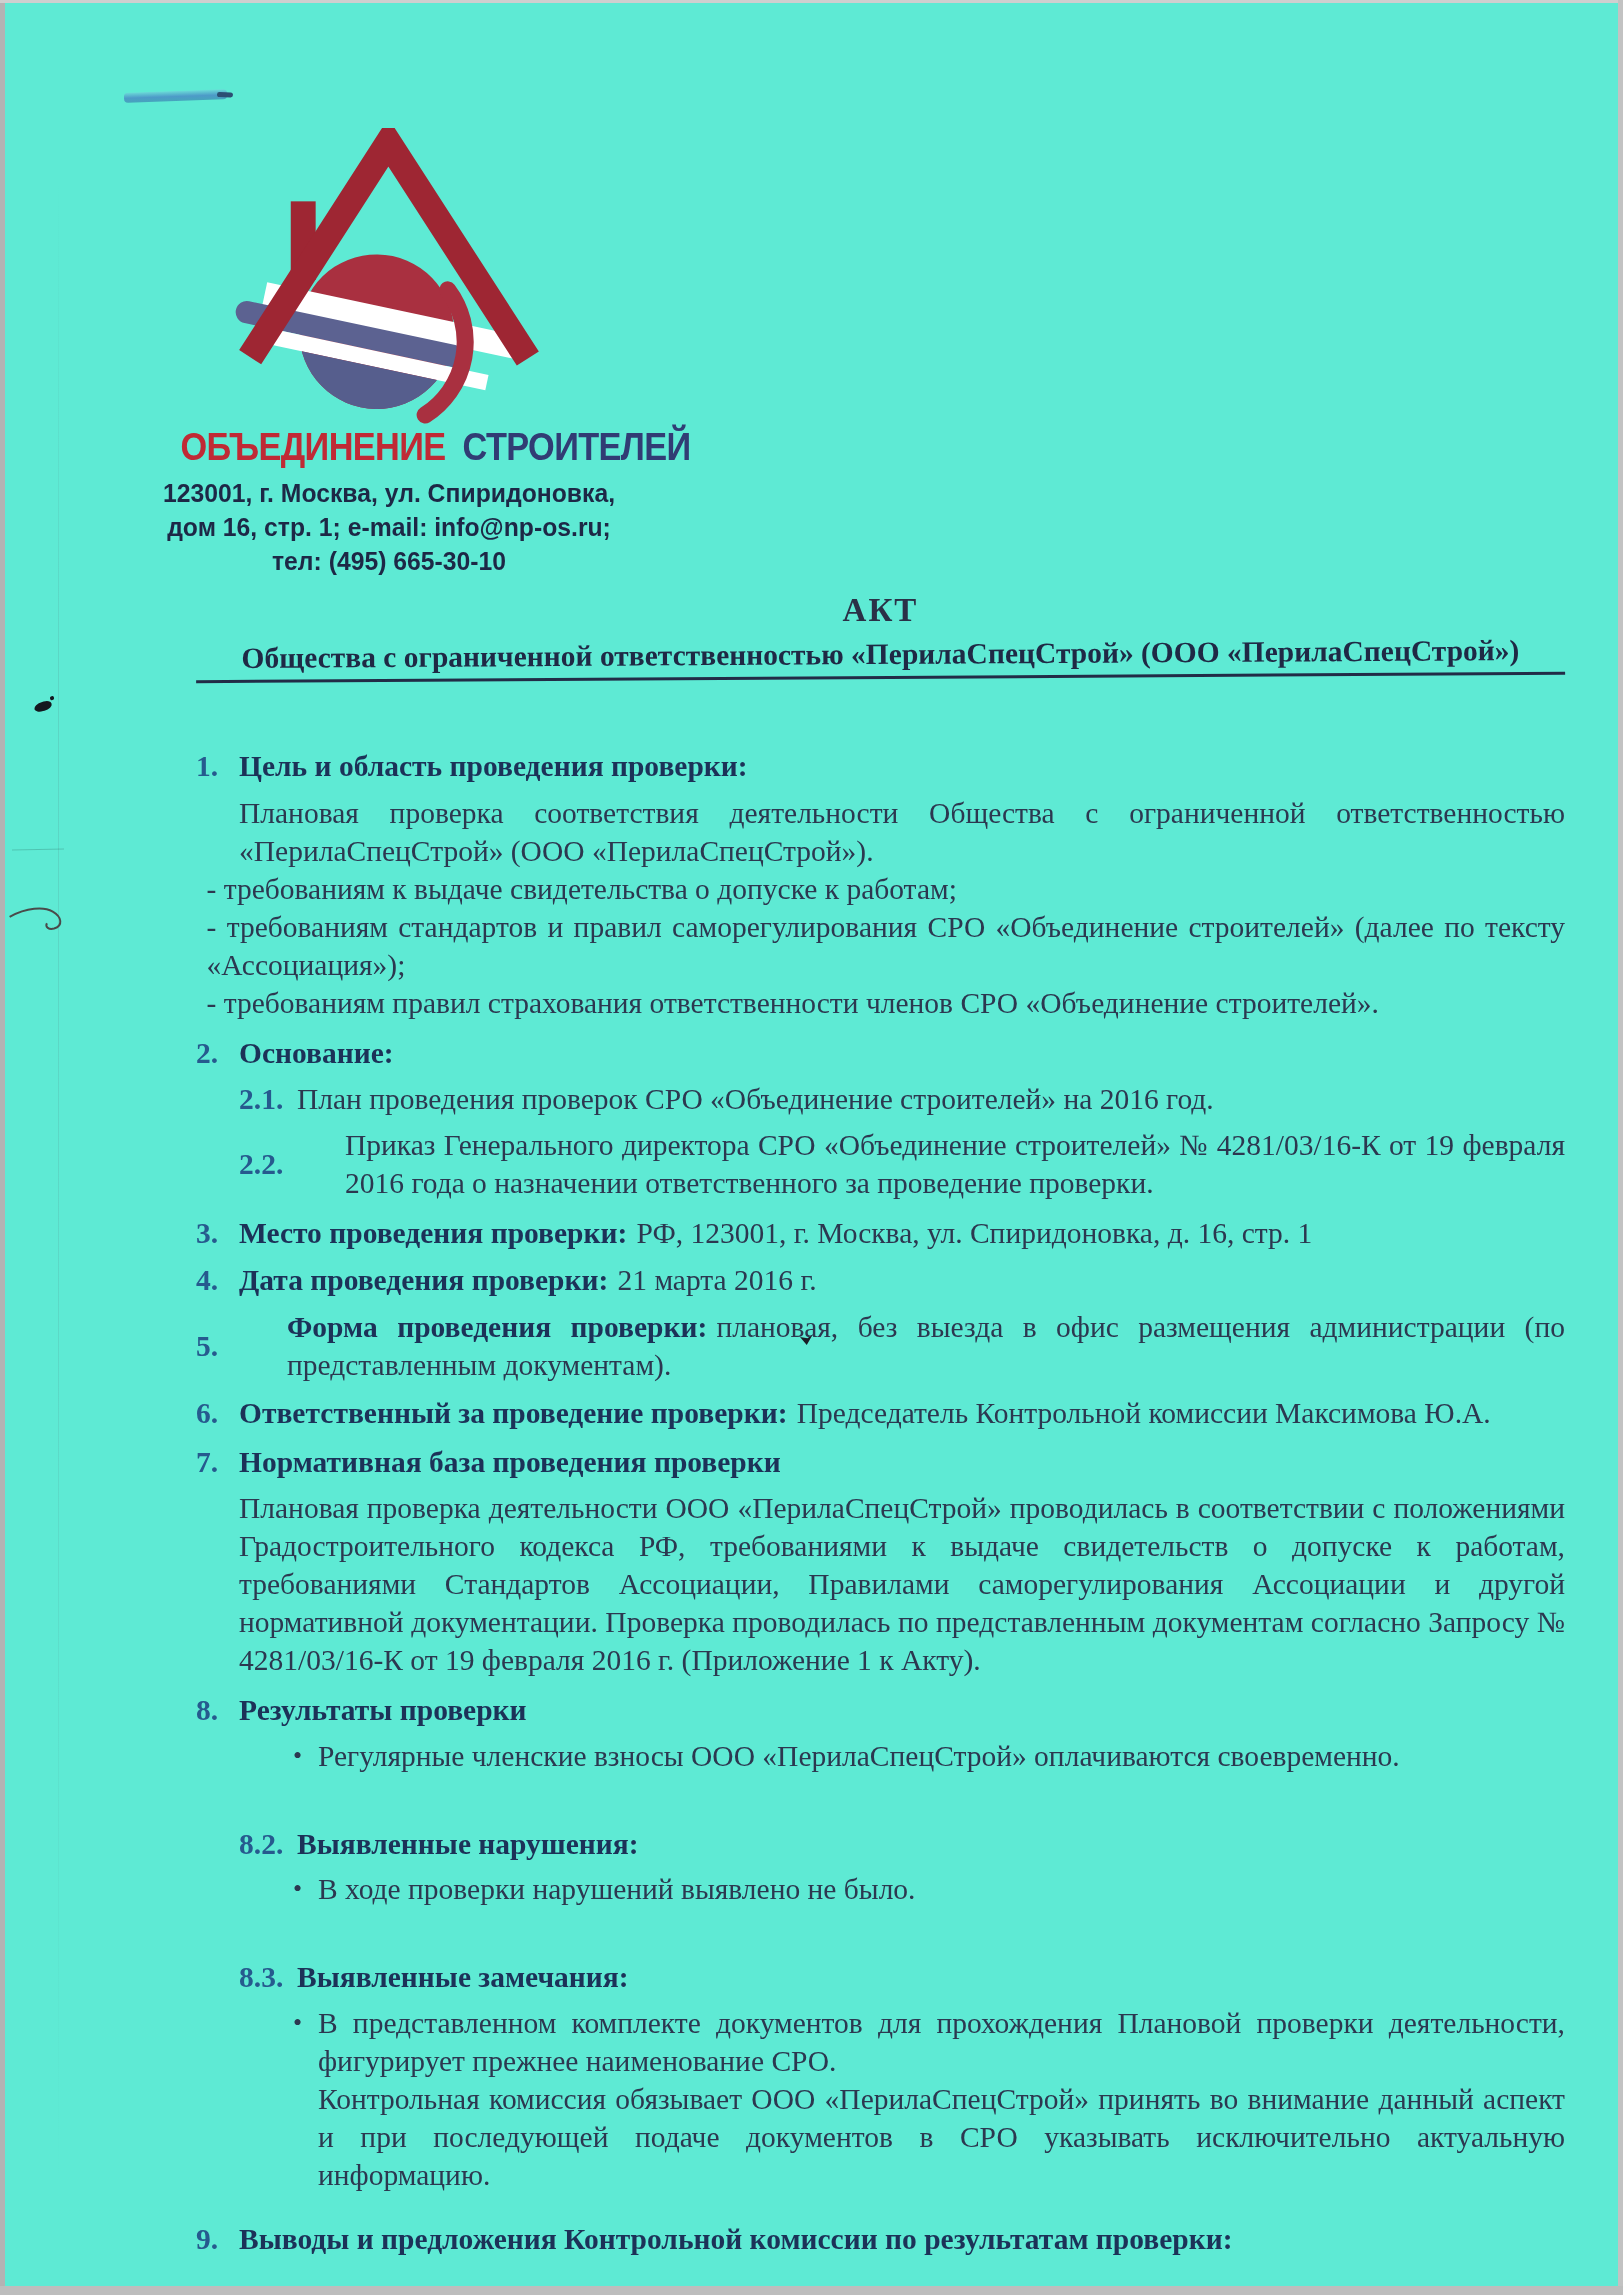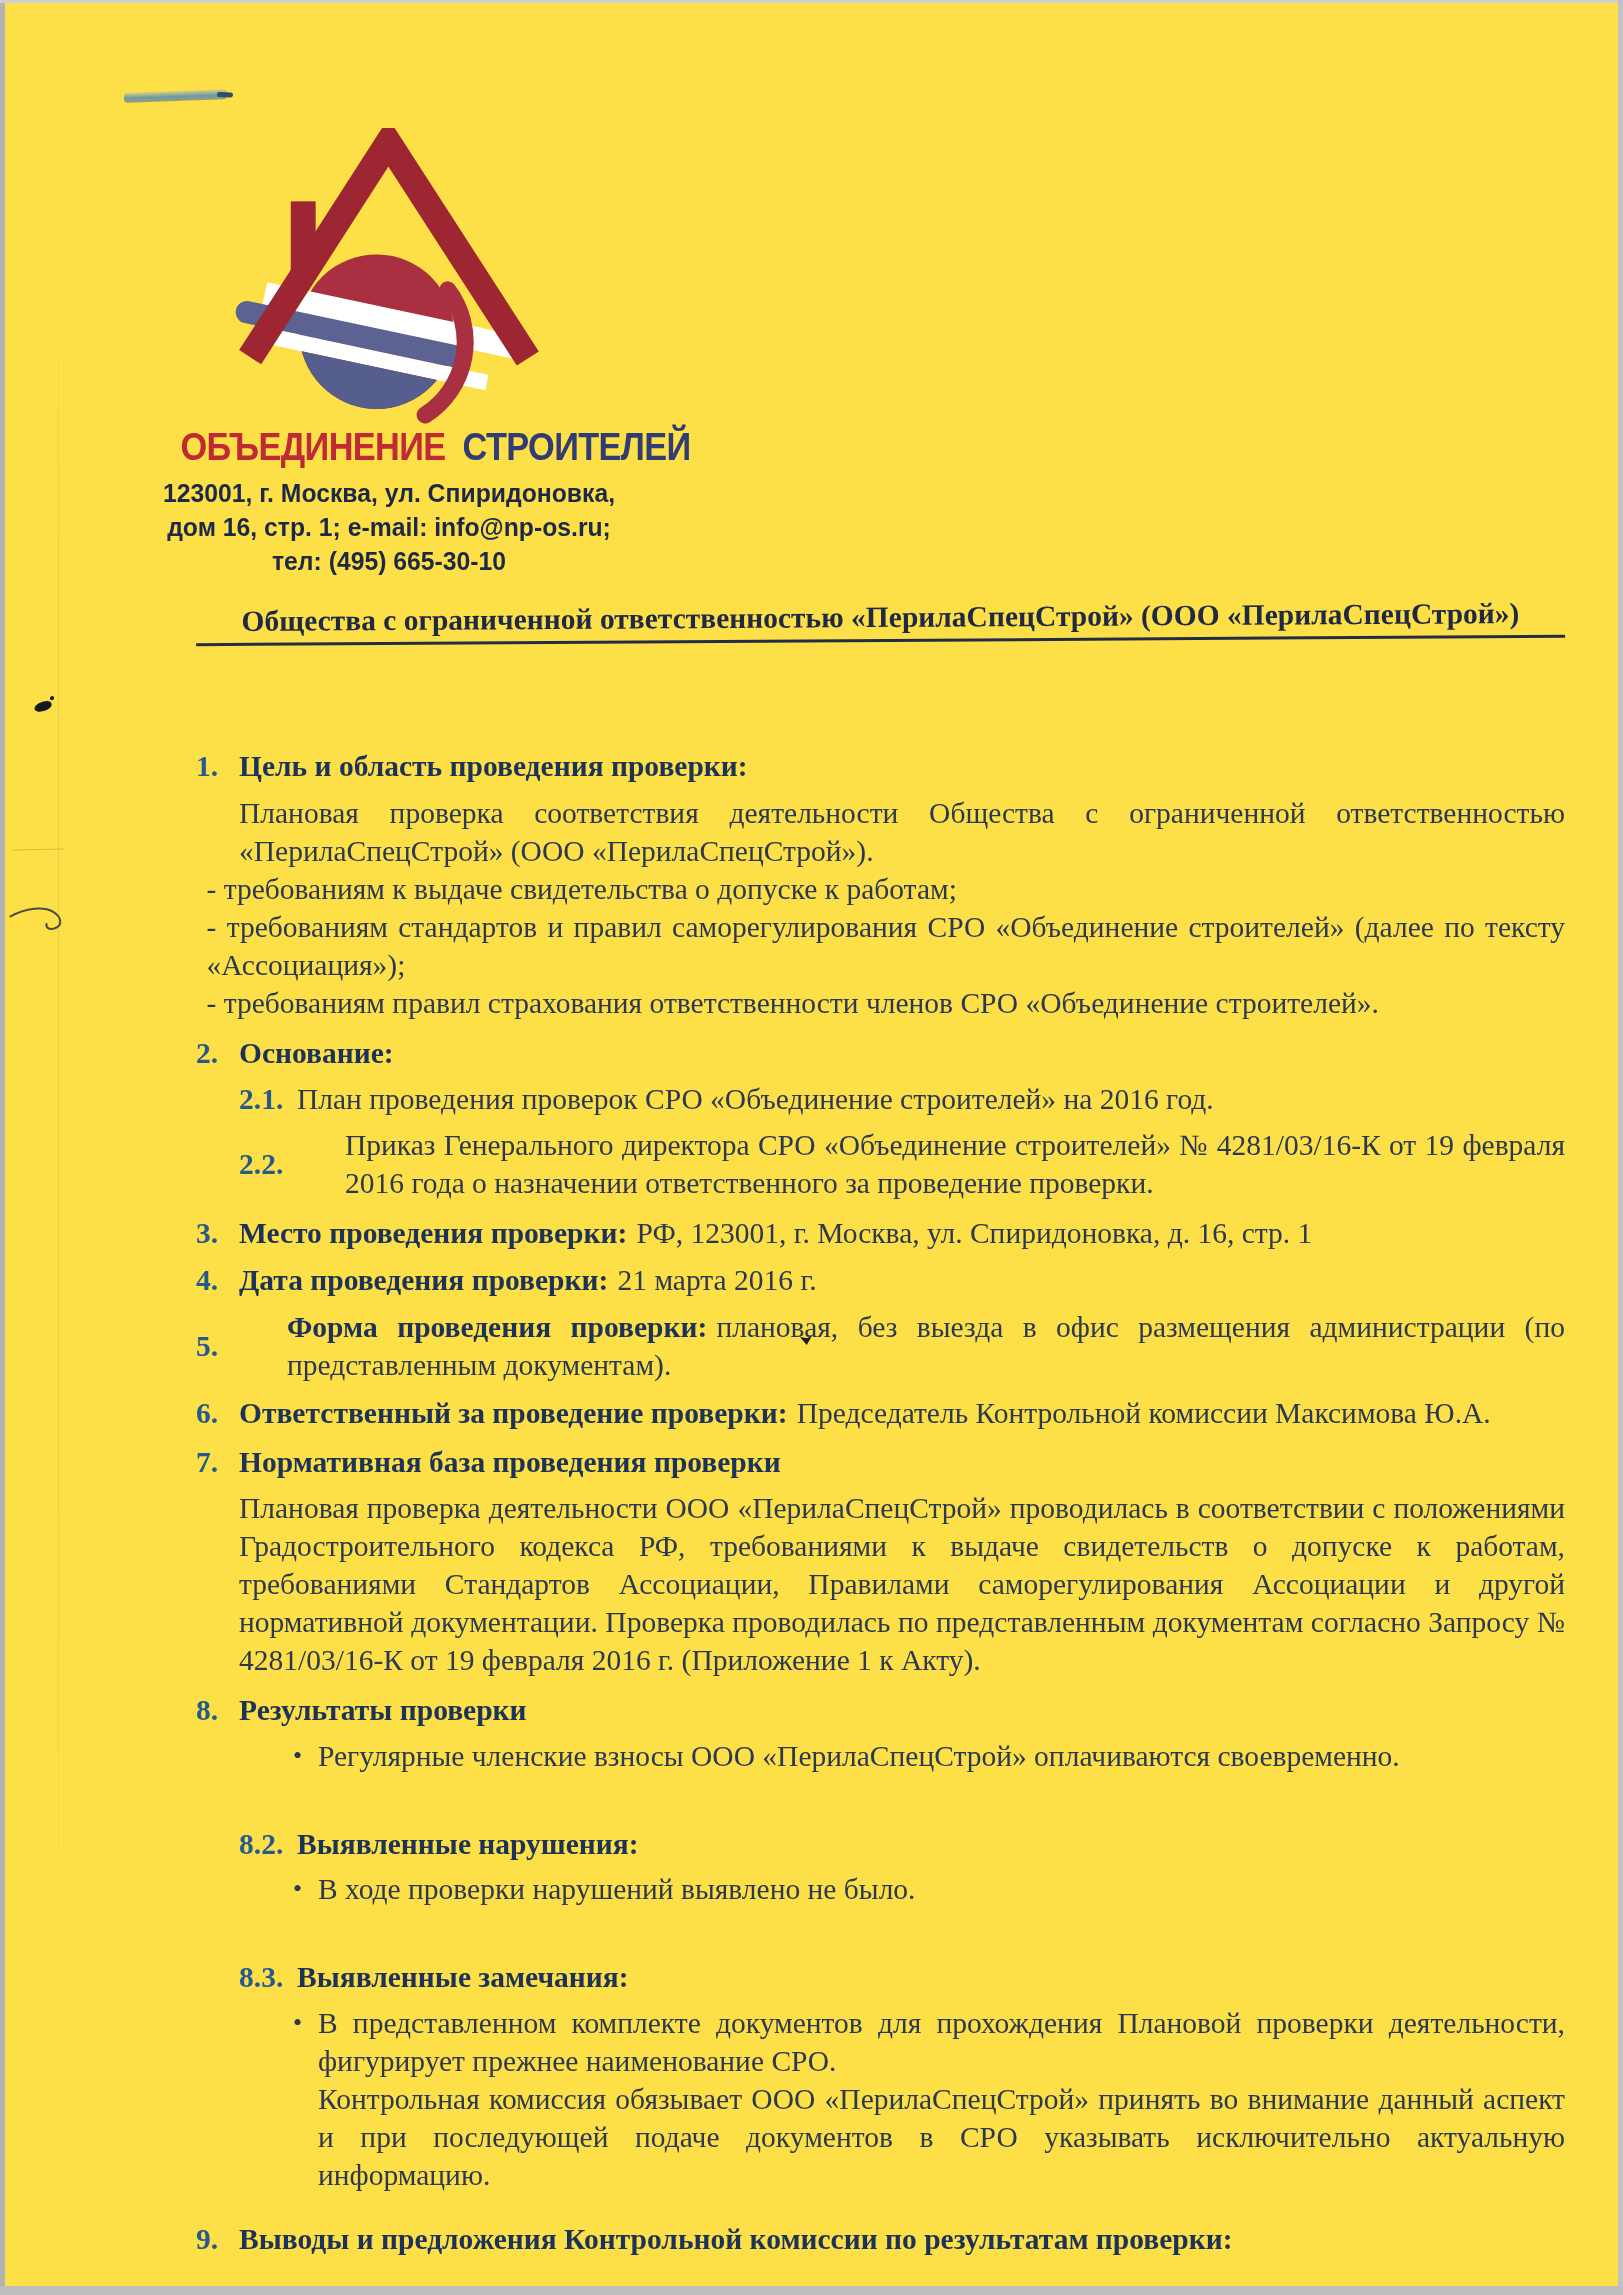--- a/index.html
+++ b/index.html
@@ -1,16 +1,16 @@
 <!DOCTYPE html>
 <html style="font-size:10.5px"><head>
 <meta charset="utf-8">
 <style>
   html,body{margin:0;padding:0;background:#ffffff;overflow:hidden;}
-  .page{position:relative;width:1623px;height:2295px;background:#fde047;
+  .page{position:relative;width:1623px;height:2295px;background:#5eead4;
         font-family:"Liberation Serif",serif;color:#2c3850;}
 
   
   .edge{position:absolute;background:#bcbcbc;}
   .edge-left{left:0;top:0;width:5.2px;height:2295px;background:#b3b3b3;}
   .edge-top{left:0;top:0;width:1623px;height:3.3px;background:#cfcfcf;}
   .edge-right{right:0;top:0;width:4.6px;height:2295px;background:#c2c2c2;}
   .edge-bottom{left:0;bottom:0;width:1623px;height:9.2px;background:#bdbdbd;}
 
   
@@ -115,20 +115,21 @@
       <span class="org-blue">СТРОИТЕЛЕЙ</span>
     </div>
     <div class="address">
       <div>123001, г. Москва, ул. Спиридоновка,</div>
       <div>дом 16, стр. 1; e-mail: info@np-os.ru;</div>
       <div>тел: (495) 665-30-10</div>
     </div>
   </header>
 
   <div class="title-block">
+    <div class="t1">АКТ</div>
     <div class="t3">Общества с ограниченной ответственностью «ПерилаСпецСтрой» (ООО «ПерилаСпецСтрой»)</div>
   </div>
 
   <main class="doc">
 
     <section>
       <div class="row">
         <span class="num">1.</span>
         <span class="h grow">Цель и область проведения проверки:</span>
       </div>

